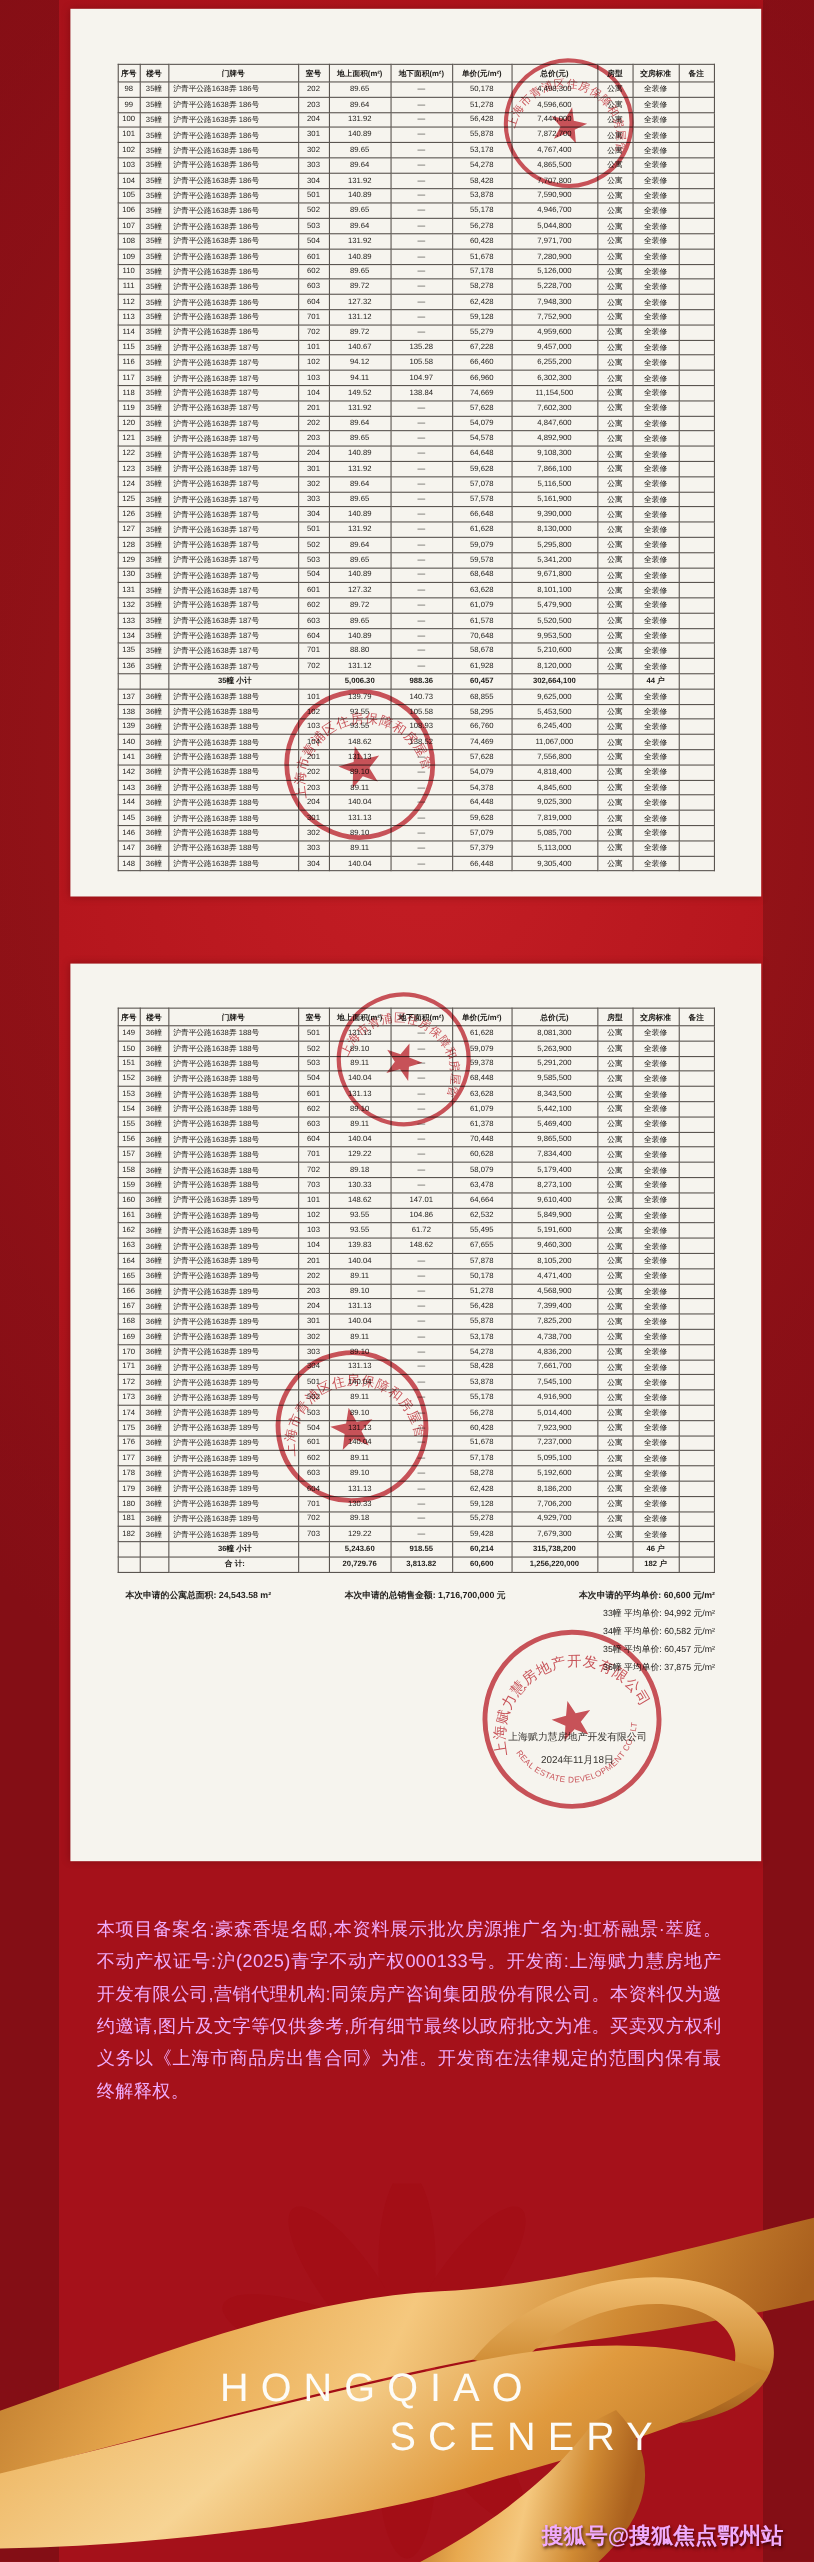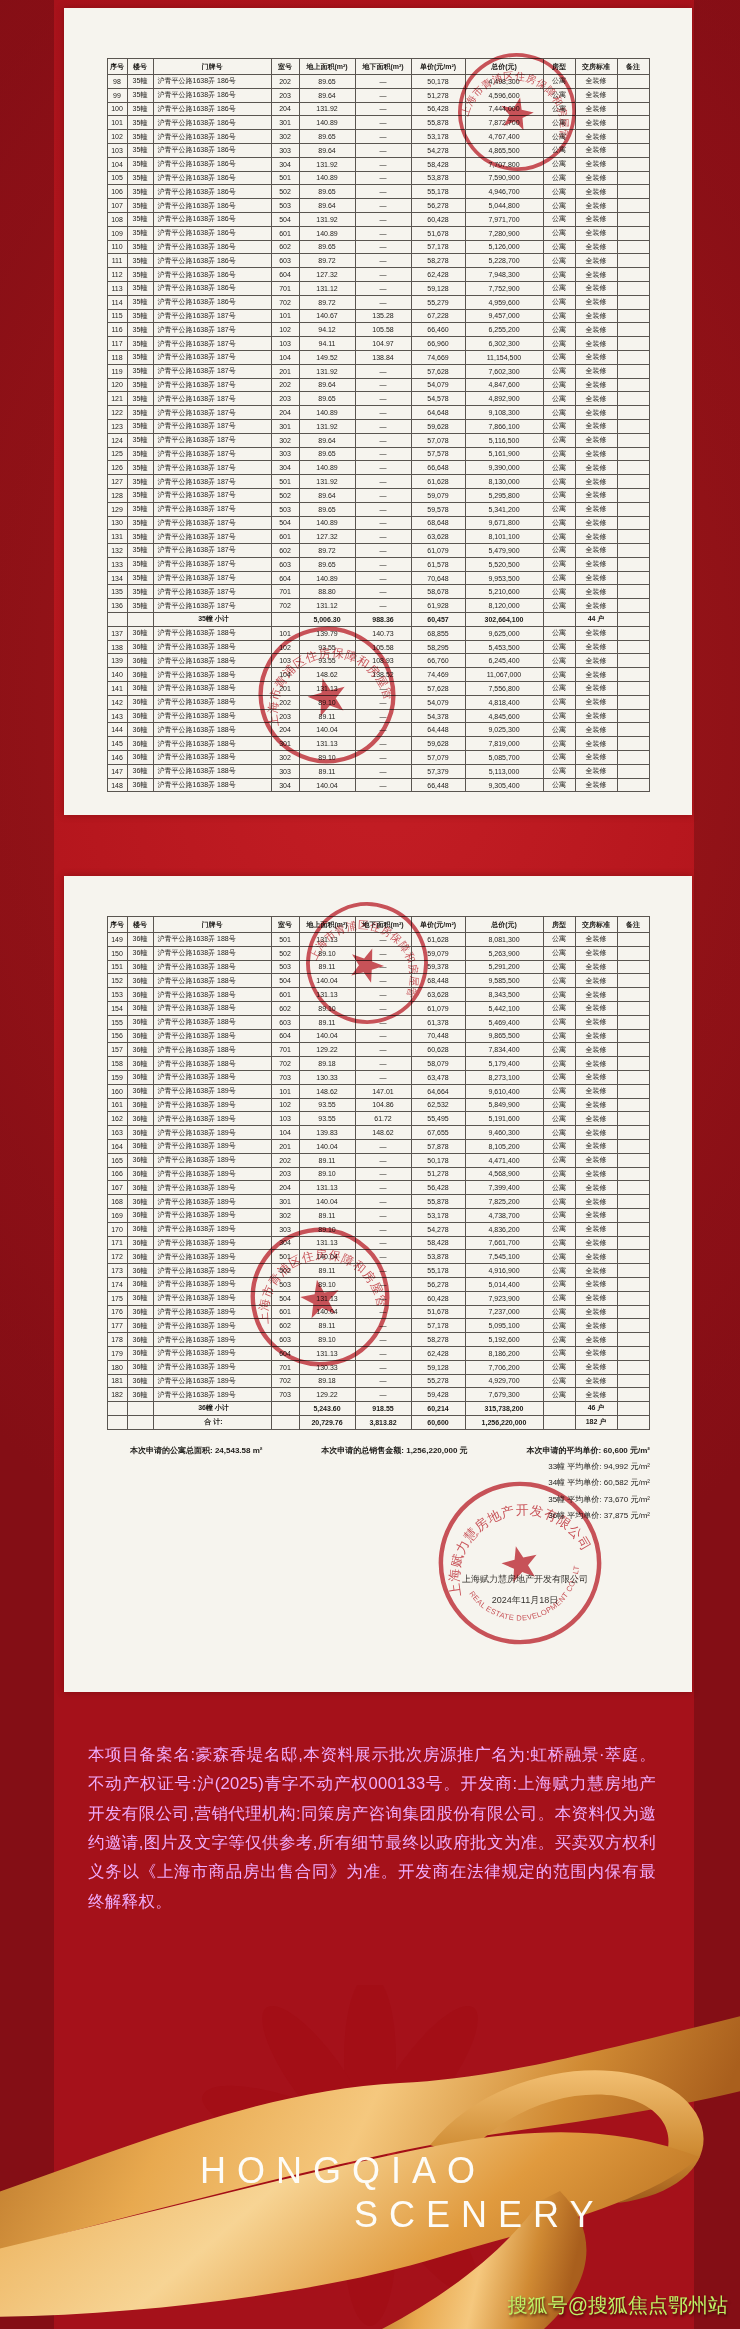--- a/index.html
+++ b/index.html
@@ -35,21 +35,21 @@
   }
   th { font-size: 7px; height: 16px; font-weight: bold; }
   tr.trow { height: 13.8px; }
   td { font-size: 7px; }
   td:nth-child(3) { text-align: left; padding-left: 4px; }
   tr.subtotal td, tr.total td { font-weight: bold; }
   tr.subtotal td:nth-child(3), tr.total td:nth-child(3) { text-align: center; }
   
   .summary {
     display: flex; justify-content: space-between;
-    padding: 13px 42px 0 66px;
+    padding: 13px 42px 0 50px;
     font-size: 8px; color: #23211e;
   }
   .sum-col { line-height: 2.05; text-align: right; }
   .sum-title { font-weight: bold; }
   .signature {
     position: absolute; left: 336px; top: 693px; width: 250px;
     text-align: center; font-size: 9px; color: #35322e; line-height: 2.3;
   }
   
   .stamp { position: absolute; mix-blend-mode: multiply; opacity: .82; }
@@ -61,22 +61,22 @@
     font-weight: 500; text-align: justify; letter-spacing: .3px;
   }
   .flower, .ribbon { position: absolute; }
   .brand {
     position: absolute; color: #fdfcf8; letter-spacing: 11px;
     font-size: 36px; font-weight: 400;
   }
   #brand1 { left: 200px; top: 2150px; }
   #brand2 { left: 354px; top: 2194px; }
   .watermark {
-    position: absolute; right: 12px; top: 2292px;
-    color: #bef264; font-size: 20px; font-weight: normal;
+    position: absolute; right: 28px; top: 2292px;
+    color: #f0abfc; font-size: 20px; font-weight: bold;
     text-shadow: 1px 2px 3px rgba(40,0,0,.85);
   }
 </style>
 </head>
 <body>
 
 <div class="bg"></div>
 
 <div class="sheet" id="sheet1">
   <table>
@@ -1293,29 +1293,29 @@
         <td></td>
       </tr>
       </tbody>
   </table>
 
   <div class="summary">
     <div class="sum-col">
       <div class="sum-title">本次申请的公寓总面积: 24,543.58 m²</div>
     </div>
     <div class="sum-col">
-      <div class="sum-title">本次申请的总销售金额: 1,256,220,000 元</div>
+      <div class="sum-title">本次申请的总销售金额: 1,716,700,000 元</div>
     </div>
     <div class="sum-col">
       <div class="sum-title">本次申请的平均单价: 60,600 元/m²</div>
       <div>
 
       <div>33幢 平均单价: 94,992 元/m²</div>
           <div>34幢 平均单价: 60,582 元/m²</div>
-          <div>35幢 平均单价: 73,670 元/m²</div>
+          <div>35幢 平均单价: 60,457 元/m²</div>
           <div>36幢 平均单价: 37,875 元/m²</div>
         </div>
     </div>
   </div>
 
   <div class="signature">
     <div>上海赋力慧房地产开发有限公司</div>
     <div>2024年11月18日</div>
   </div>
 </div>

